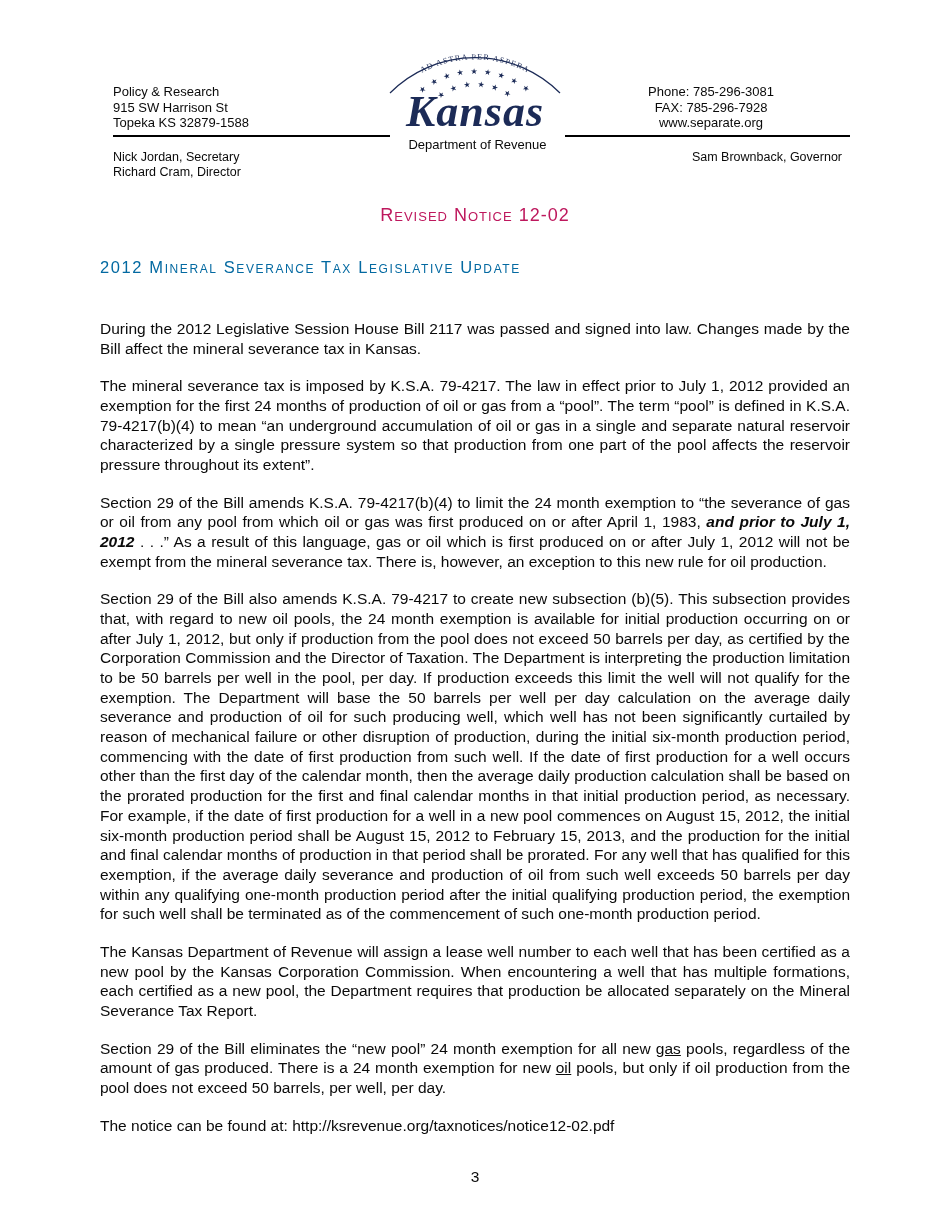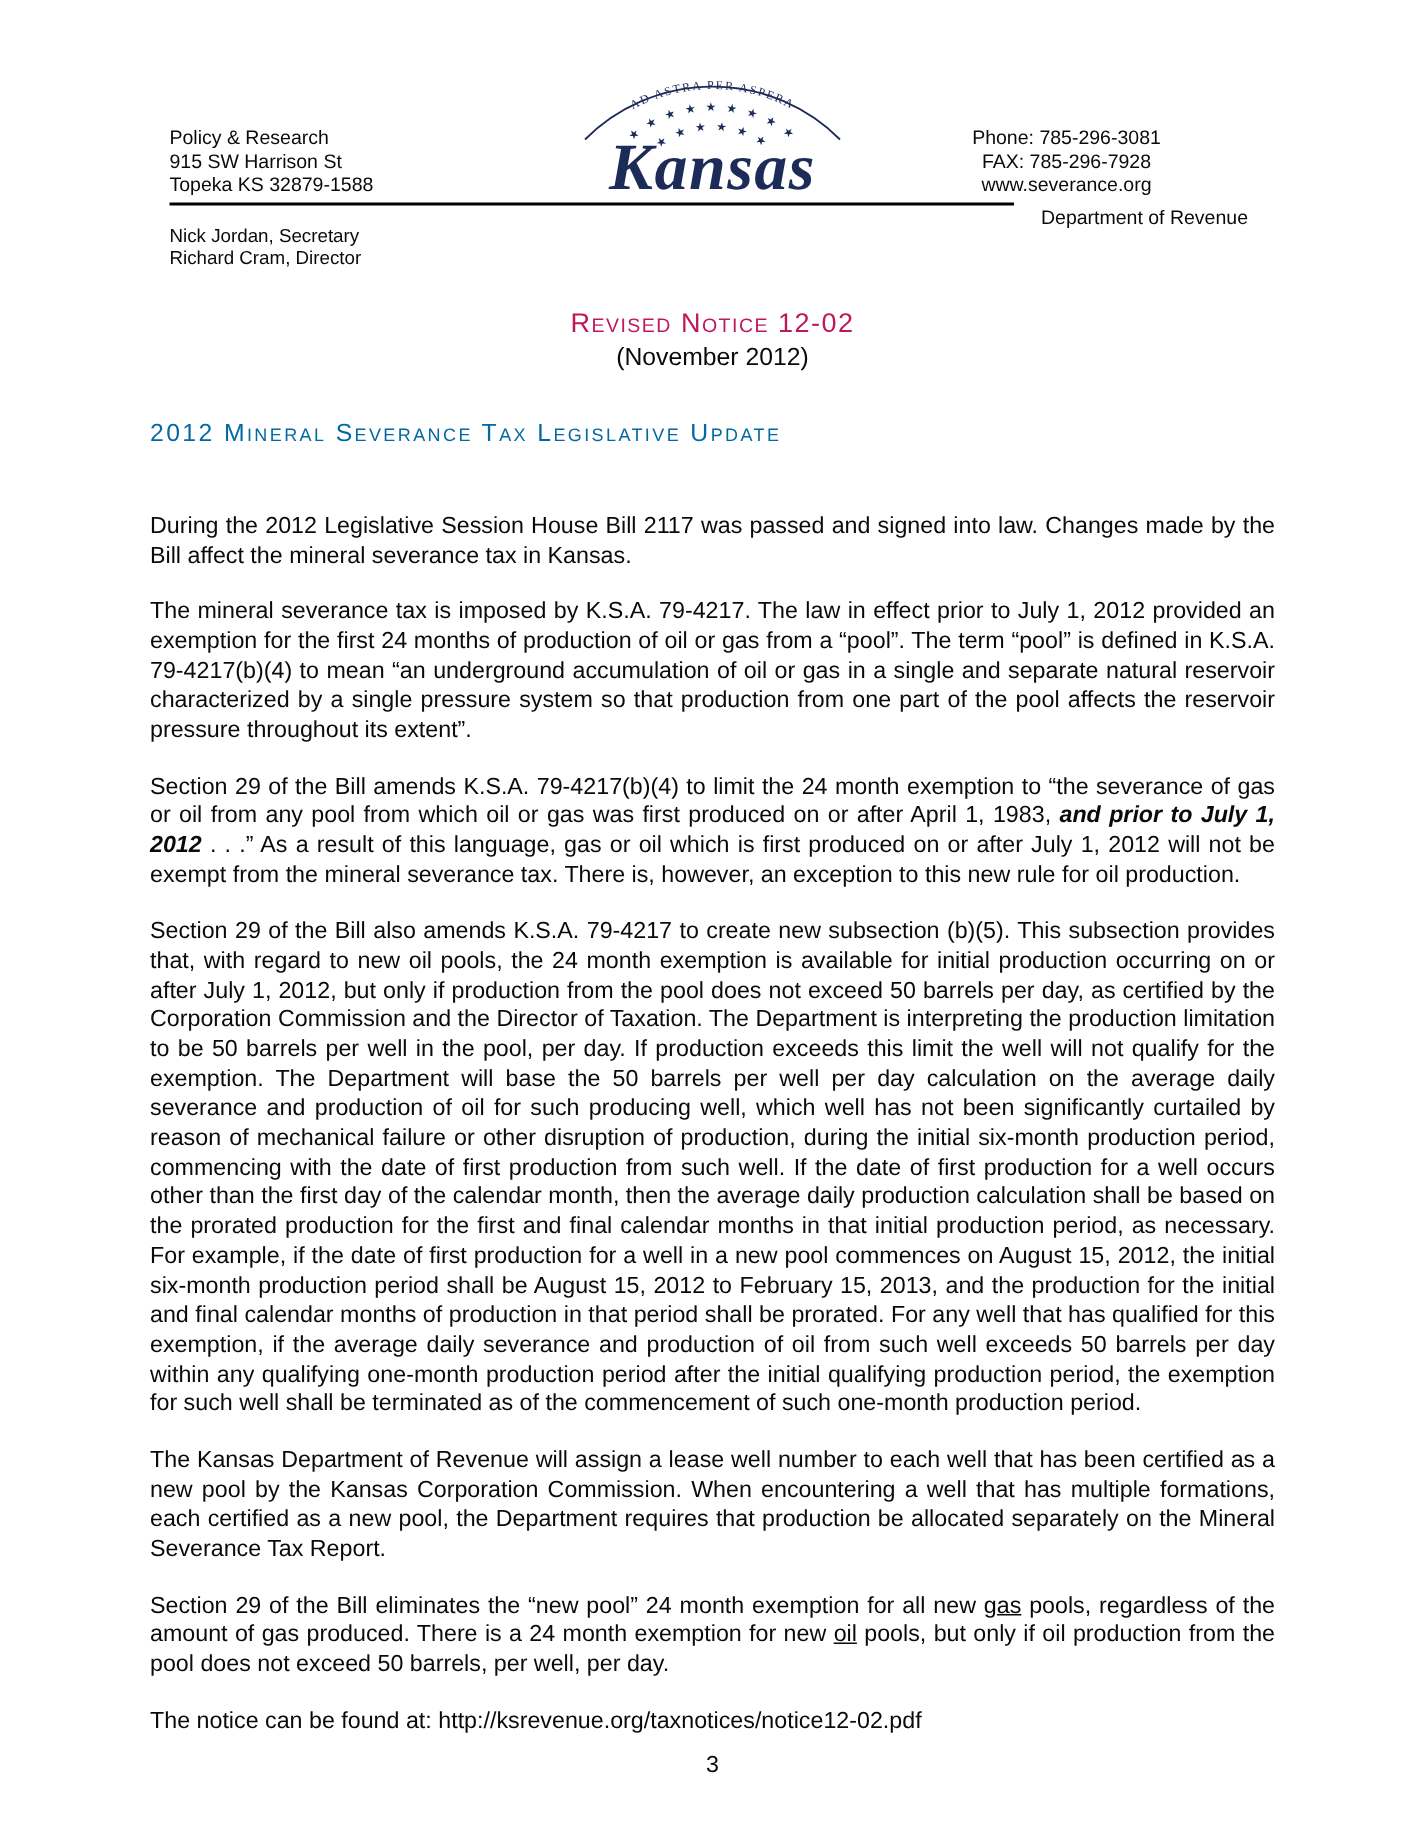--- a/index.html
+++ b/index.html
@@ -150,35 +150,37 @@
         <text class="seal-stars">
           <textPath href="#starsArc2" startOffset="50%" text-anchor="middle">★ ★ ★ ★ ★ ★</textPath>
         </text>
       </svg>
       <div class="kansas-wordmark">Kansas</div>
     </div>
 
     <div class="header-right">
       <div>Phone: 785-296-3081</div>
       <div>FAX: 785-296-7928</div>
-      <div>www.severance.org</div>
+      <div>www.separate.org</div>
     </div>
   </div>
 
   <div class="rule-row">
     <div class="rule-side">
       <div>Nick Jordan, Secretary</div>
       <div>Richard Cram, Director</div>
     </div>
     <div class="dept-label">Department of Revenue</div>
+    <div class="rule-side right">
+      <div>Sam Brownback, Governor</div>
+    </div>
   </div>
 
   <div class="title-block">
     <div class="notice-title">Revised Notice 12-02</div>
-    <div class="notice-date">(November 2012)</div>
   </div>
 
   <div class="notice-subject">2012 Mineral Severance Tax Legislative Update</div>
 
   <div class="document-body" id="document-body">
       <p class="body-paragraph"><span>During the 2012 Legislative Session House Bill 2117 was passed and signed into law. Changes made by the Bill affect the mineral severance tax in Kansas.</span></p>
       <p class="body-paragraph"><span>The mineral severance tax is imposed by K.S.A. 79-4217. The law in effect prior to July 1, 2012 provided an exemption for the first 24 months of production of oil or gas from a “pool”. The term “pool” is defined in K.S.A. 79-4217(b)(4) to mean “an underground accumulation of oil or gas in a single and separate natural reservoir characterized by a single pressure system so that production from one part of the pool affects the reservoir pressure throughout its extent”.</span></p>
       <p class="body-paragraph"><span>Section 29 of the Bill amends K.S.A. 79-4217(b)(4) to limit the 24 month exemption to “the severance of gas or oil from any pool from which oil or gas was first produced on or after April 1, 1983, </span><span class="seg-bold-italic">and prior to July 1, 2012</span><span> . . .” As a result of this language, gas or oil which is first produced on or after July 1, 2012 will not be exempt from the mineral severance tax. There is, however, an exception to this new rule for oil production.</span></p>
       <p class="body-paragraph"><span>Section 29 of the Bill also amends K.S.A. 79-4217 to create new subsection (b)(5). This subsection provides that, with regard to new oil pools, the 24 month exemption is available for initial production occurring on or after July 1, 2012, but only if production from the pool does not exceed 50 barrels per day, as certified by the Corporation Commission and the Director of Taxation. The Department is interpreting the production limitation to be 50 barrels per well in the pool, per day. If production exceeds this limit the well will not qualify for the exemption. The Department will base the 50 barrels per well per day calculation on the average daily severance and production of oil for such producing well, which well has not been significantly curtailed by reason of mechanical failure or other disruption of production, during the initial six-month production period, commencing with the date of first production from such well. If the date of first production for a well occurs other than the first day of the calendar month, then the average daily production calculation shall be based on the prorated production for the first and final calendar months in that initial production period, as necessary. For example, if the date of first production for a well in a new pool commences on August 15, 2012, the initial six-month production period shall be August 15, 2012 to February 15, 2013, and the production for the initial and final calendar months of production in that period shall be prorated. For any well that has qualified for this exemption, if the average daily severance and production of oil from such well exceeds 50 barrels per day within any qualifying one-month production period after the initial qualifying production period, the exemption for such well shall be terminated as of the commencement of such one-month production period.</span></p>
       <p class="body-paragraph"><span>The Kansas Department of Revenue will assign a lease well number to each well that has been certified as a new pool by the Kansas Corporation Commission. When encountering a well that has multiple formations, each certified as a new pool, the Department requires that production be allocated separately on the Mineral Severance Tax Report.</span></p>

